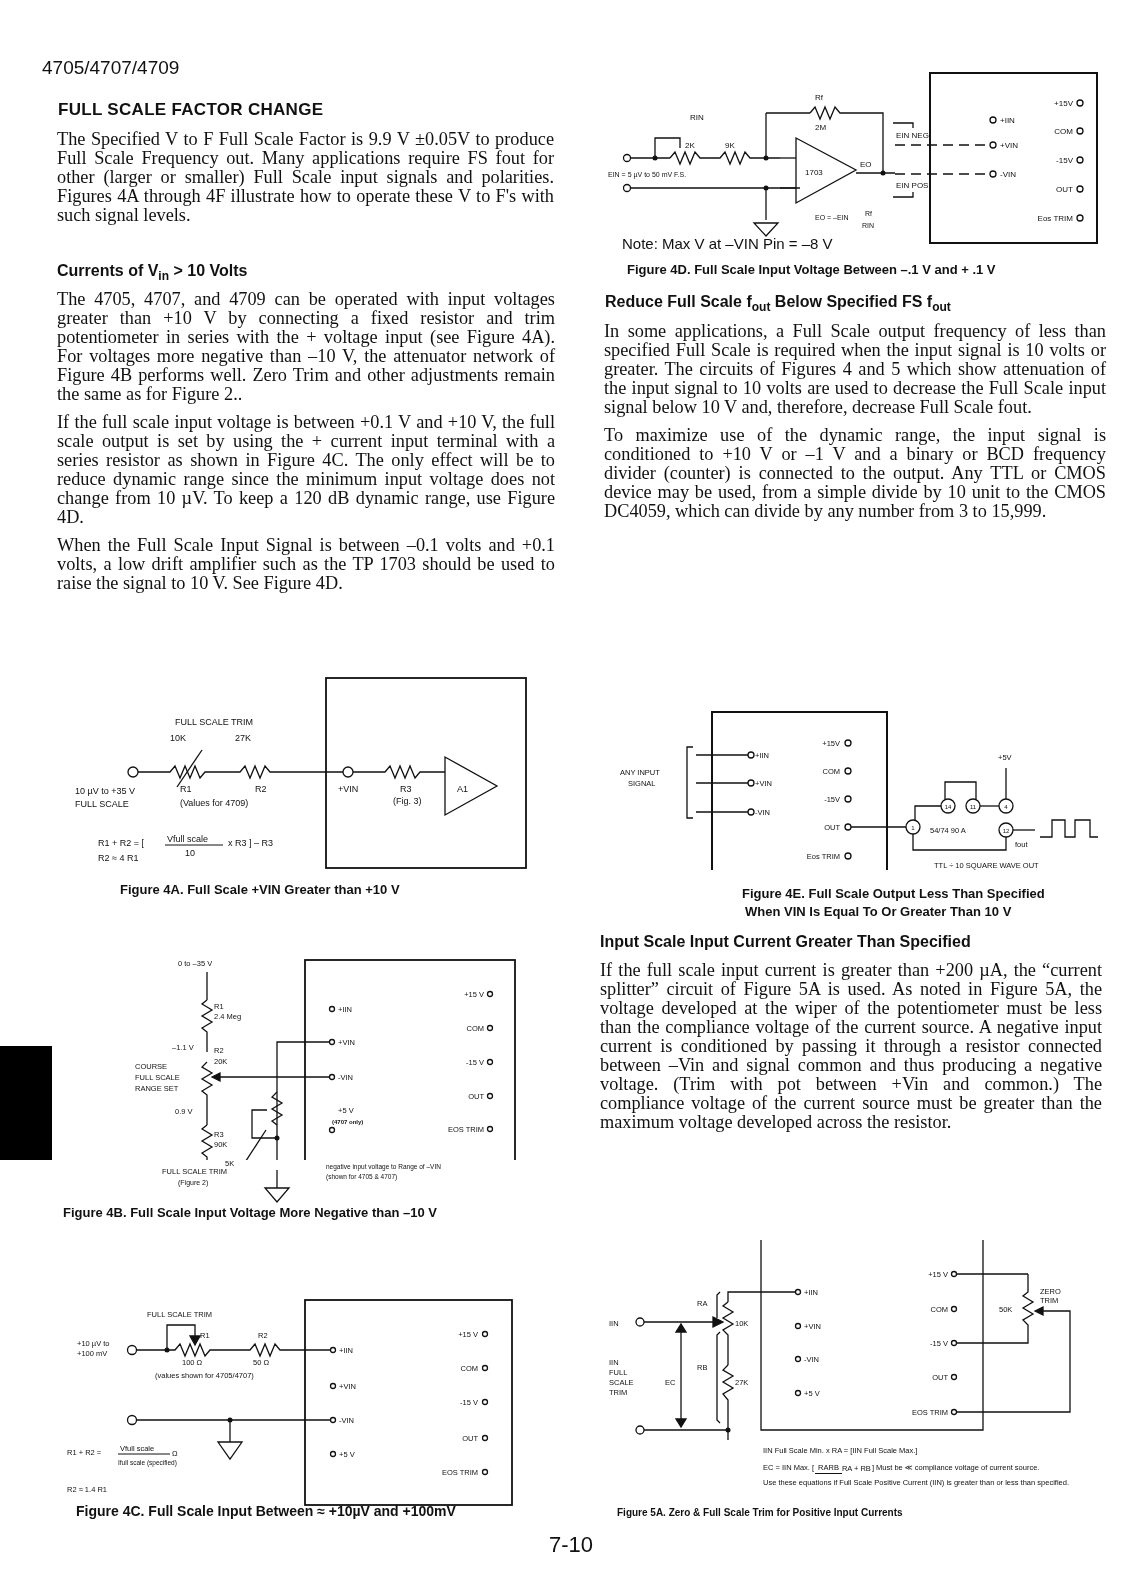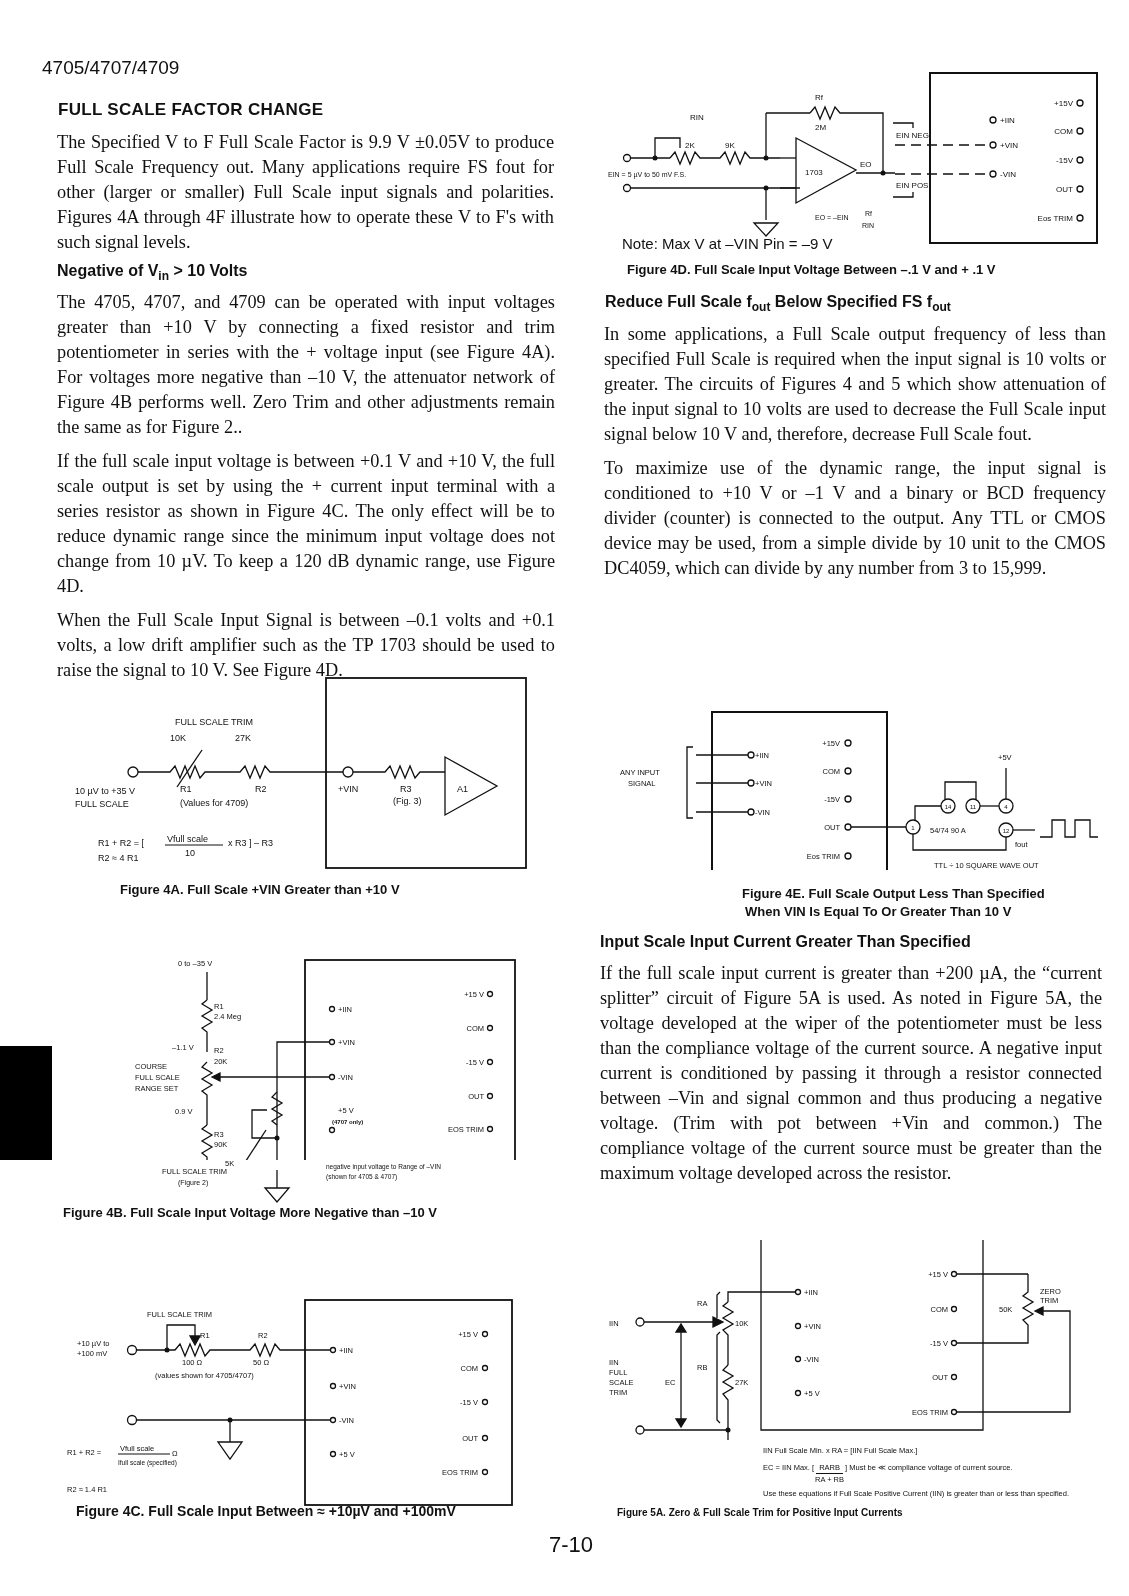--- a/index.html
+++ b/index.html
@@ -2,39 +2,39 @@
 <html><head>
 <meta charset="utf-8">
 <style>
   html, body { margin:0; padding:0; background:#fff; }
   body { width:1129px; height:1596px; position:relative; overflow:hidden; color:#111;
          font-family:"Liberation Serif", serif; }
   .abs { position:absolute; }
   .pn { font-family:"Liberation Sans", sans-serif; font-size:19px; }
   .h1 { font-family:"Liberation Sans", sans-serif; font-weight:bold; font-size:17px; letter-spacing:0.3px; }
   .h2 { font-family:"Liberation Sans", sans-serif; font-weight:bold; font-size:16px; }
-  .body { font-size:18.3px; line-height:25px; text-align:justify; }
+  .body { font-size:18.3px; line-height:19px; text-align:justify; }
   .body p { margin:0 0 9px 0; }
   .cap { font-family:"Liberation Sans", sans-serif; font-weight:bold; font-size:13px; }
   .sub { font-size:75%; vertical-align:-0.35em; }
   svg text { font-family:"Liberation Sans", sans-serif; fill:#111; }
   .tab { background:#000; }
   .folio { font-family:"Liberation Sans Narrow","Liberation Sans", sans-serif; font-size:22px; }
 </style>
 </head>
 <body>
 
 <div class="abs pn" style="left:42px;top:57px;">4705/4707/4709</div>
 
 <div class="abs h1" style="left:58px;top:100px;">FULL SCALE FACTOR CHANGE</div>
 <div class="abs body" style="left:57px;top:130px;width:497px;">
   <p>The Specified V to F Full Scale Factor is 9.9 V ±0.05V to produce Full Scale Frequency out. Many applications require FS fout for other (larger or smaller) Full Scale input signals and polarities. Figures 4A through 4F illustrate how to operate these V to F's with such signal levels.</p>
 </div>
 <div class="abs h2" style="left:57px;top:262px;">
-  <span>Negative of V</span><span class="sub">in</span><span> &gt; 10 Volts</span>
+  <span>Currents of V</span><span class="sub">in</span><span> &gt; 10 Volts</span>
 </div>
 <div class="abs body" style="left:57px;top:290px;width:498px;">
   <p>The 4705, 4707, and 4709 can be operated with input voltages greater than +10 V by connecting a fixed resistor and trim potentiometer in series with the + voltage input (see Figure 4A). For voltages more negative than –10 V, the attenuator network of Figure 4B performs well. Zero Trim and other adjustments remain the same as for Figure 2..</p>
   <p>If the full scale input voltage is between +0.1 V and +10 V, the full scale output is set by using the + current input terminal with a series resistor as shown in Figure 4C. The only effect will be to reduce dynamic range since the minimum input voltage does not change from 10 µV. To keep a 120 dB dynamic range, use Figure 4D.</p>
   <p>When the Full Scale Input Signal is between –0.1 volts and +0.1 volts, a low drift amplifier such as the TP 1703 should be used to raise the signal to 10 V. See Figure 4D.</p>
 </div>
 
 <div class="abs h2" style="left:605px;top:293px;">
   <span>Reduce Full Scale f</span><span class="sub">out</span><span> Below Specified FS f</span><span class="sub">out</span>
 </div>
@@ -101,21 +101,21 @@
     <text x="400" y="53">+IIN</text>
     <text x="400" y="78">+VIN</text>
     <text x="400" y="107">-VIN</text>
     <text x="473" y="36" text-anchor="end">+15V</text>
     <text x="473" y="64" text-anchor="end">COM</text>
     <text x="473" y="93" text-anchor="end">-15V</text>
     <text x="473" y="122" text-anchor="end">OUT</text>
     <text x="473" y="151" text-anchor="end">Eos TRIM</text>
   </g>
 </svg>
-<div class="abs" style="left:622px;top:235px;font-family:'Liberation Sans',sans-serif;font-size:15px;">Note: Max V at –VIN Pin = –9 V</div>
+<div class="abs" style="left:622px;top:235px;font-family:'Liberation Sans',sans-serif;font-size:15px;">Note: Max V at –VIN Pin = –8 V</div>
 <div class="abs cap" style="left:627px;top:262px;">Figure 4D. Full Scale Input Voltage Between –.1 V and + .1 V</div>
 
 <svg class="abs" style="left:60px;top:675px;" width="480" height="200">
   <g stroke="#111" fill="none" stroke-width="1.3">
     <rect x="266" y="3" width="200" height="190" stroke-width="1.8"></rect>
     <circle cx="73" cy="97" r="5"></circle>
     <polyline points="78,97 110,97 115,91 120,103 125,91 130,103 135,91 140,103 145,97 180,97 185,91 190,103 195,91 200,103 205,91 210,97 283,97"></polyline>
     <line x1="117" y1="112" x2="142" y2="75"></line>
     <circle cx="288" cy="97" r="5"></circle>
     <polyline points="293,97 325,97 330,91 335,103 340,91 345,103 350,91 355,103 360,97 385,97"></polyline>
@@ -376,21 +376,21 @@
   <g stroke="#111" stroke-width="1.3">
       <line x1="121" y1="205" x2="145" y2="205"></line>
       <line x1="125" y1="209" x2="141" y2="209"></line>
       <line x1="129" y1="213" x2="137" y2="213"></line>
     </g>
 </svg>
 <div class="abs" style="left:763px;top:1445px;width:350px;font-family:'Liberation Sans',sans-serif;font-size:7.5px;line-height:11px;">
   <div>IIN Full Scale Min. x RA = [IIN Full Scale Max.]</div>
   <div style="margin-top:6px;display:flex;align-items:flex-start;gap:1px;">
     <span>EC = IIN Max. [</span>
-    <span style="display:inline-flex;flex-direction:column;align-items:center;">
+    <span style="display:inline-flex;flex-direction:row;align-items:center;">
       <span style="border-bottom:1px solid #111;padding:0 3px;">RARB</span>
       <span>RA + RB</span>
     </span>
     <span>]  Must be ≪ compliance voltage of current source.</span>
   </div>
   <div style="margin-top:3px;">Use these equations if Full Scale Positive Current (IIN) is greater than or less than specified.</div>
 </div>
 <div class="abs cap" style="left:617px;top:1507px;font-size:10px;">Figure 5A. Zero &amp; Full Scale Trim for Positive Input Currents</div>
 
 <div class="abs folio" style="left:549px;top:1532px;">7-10</div>

